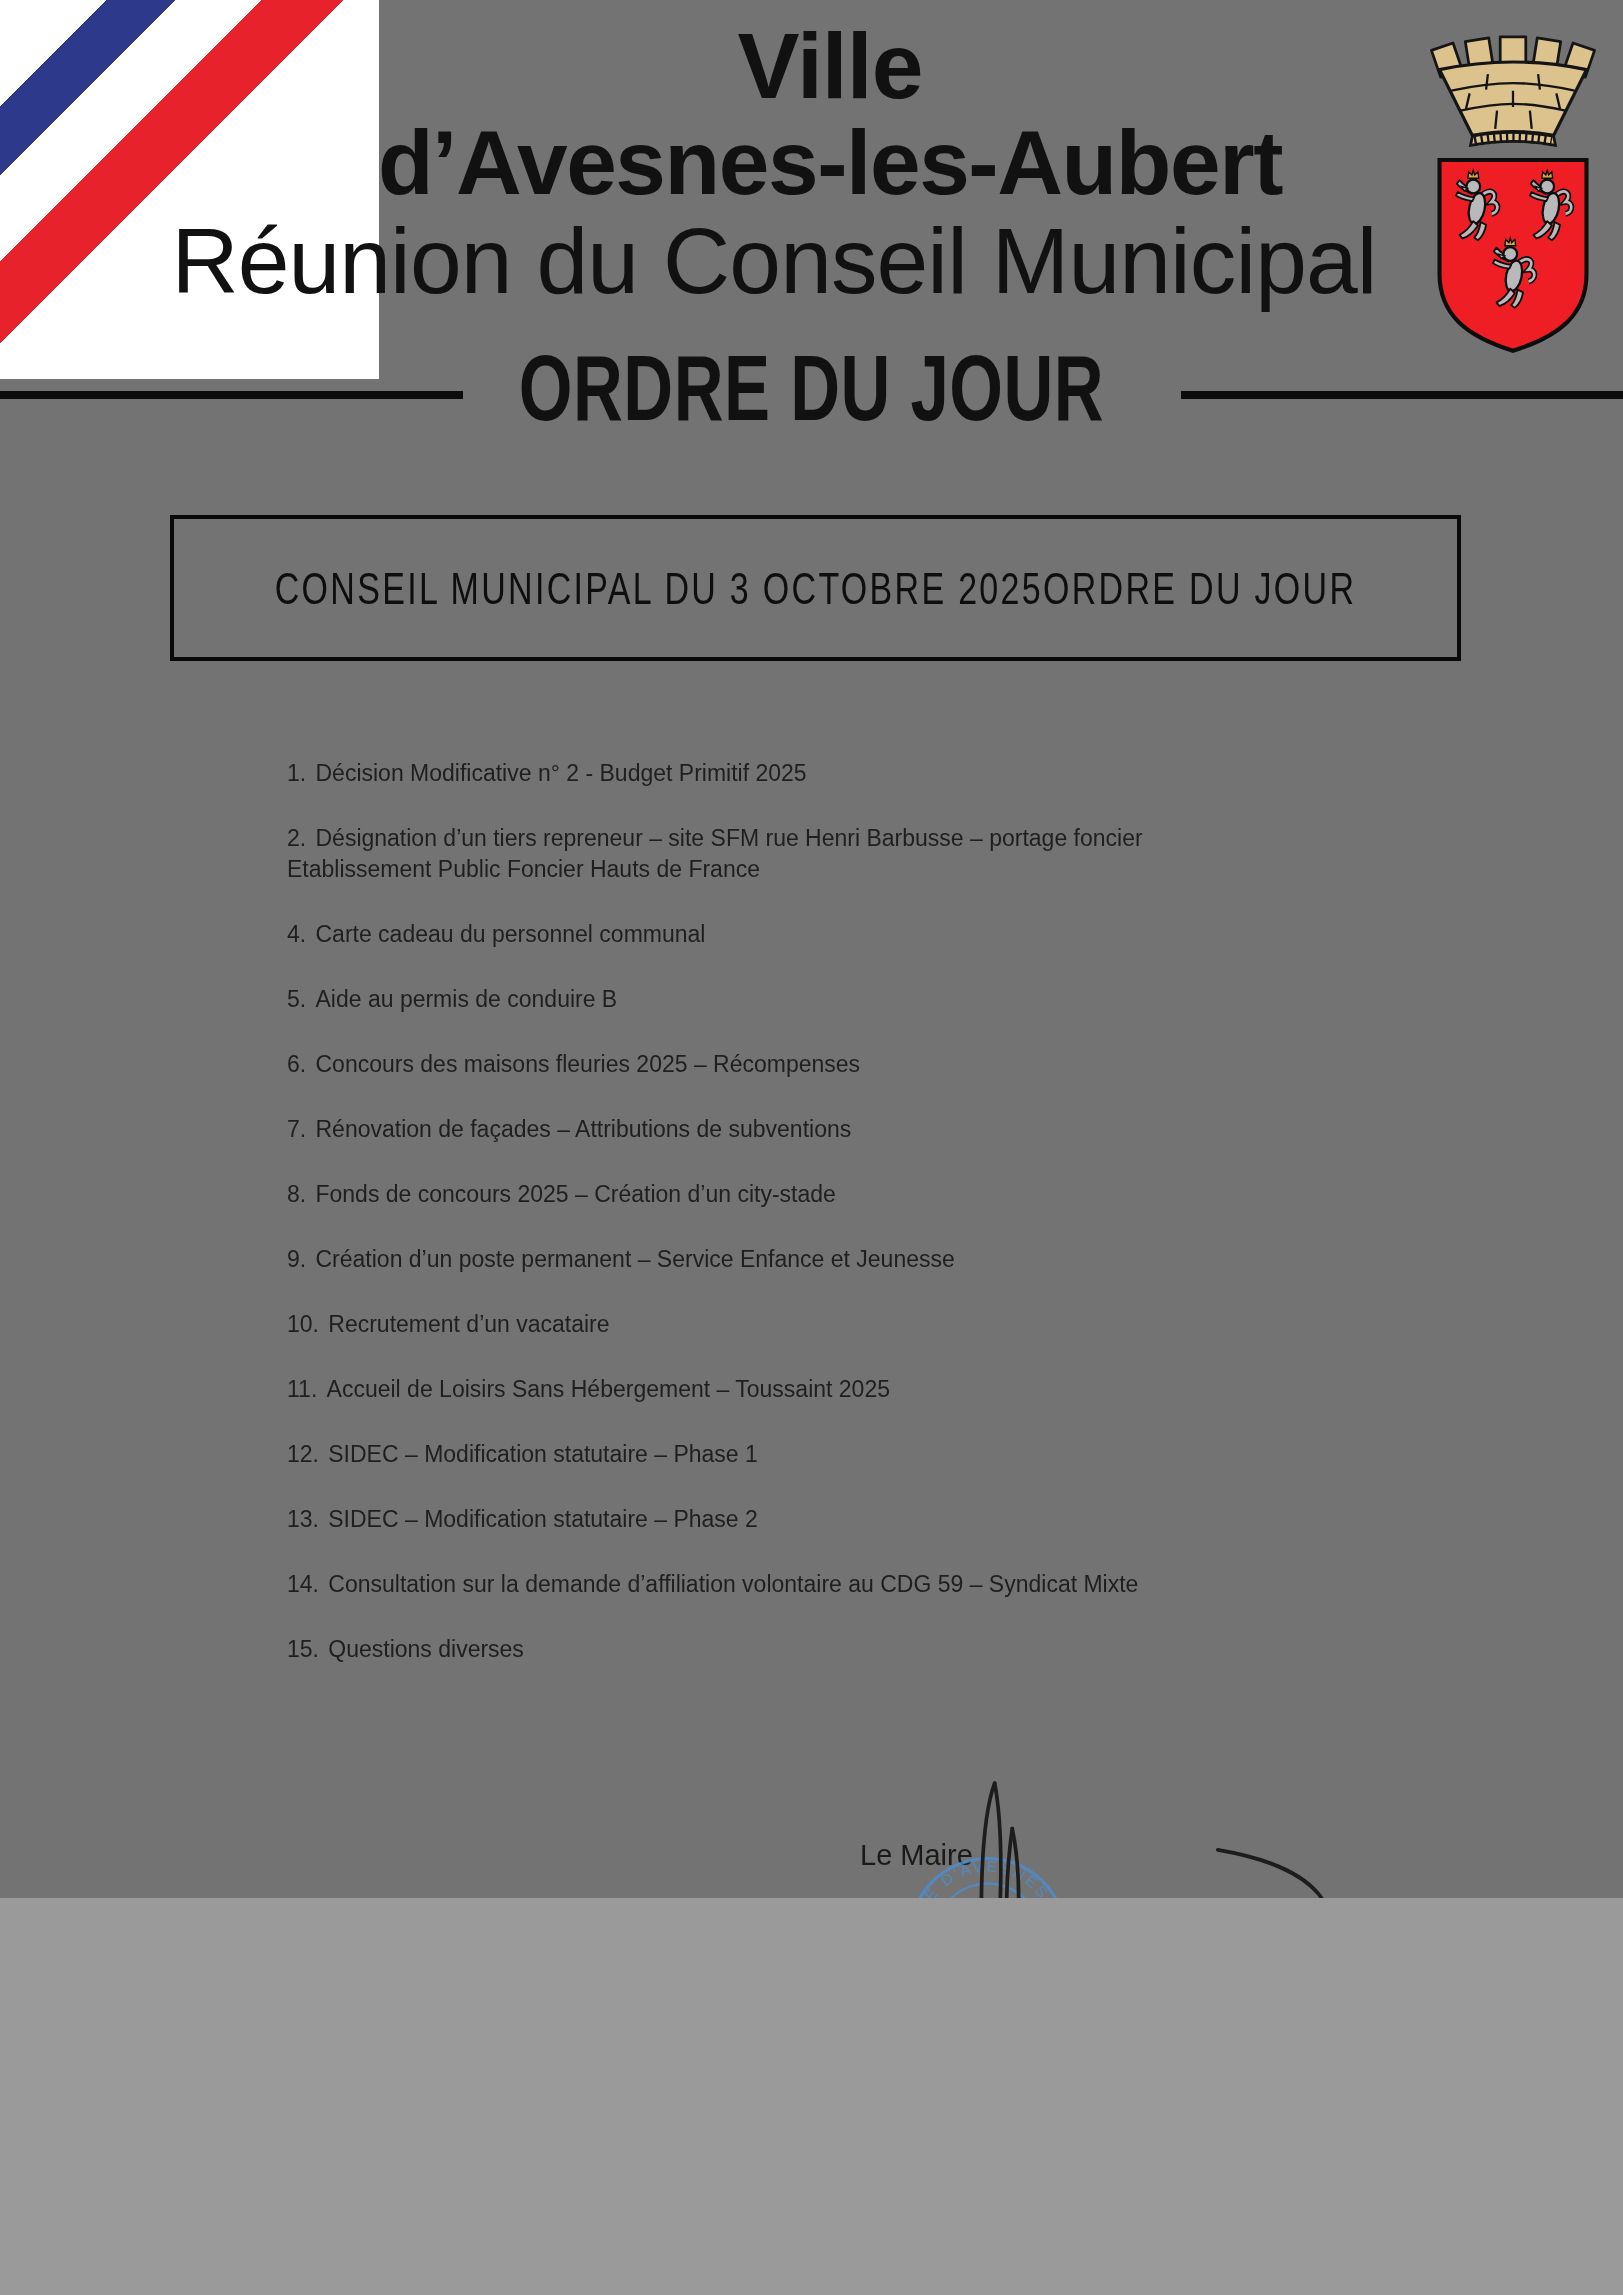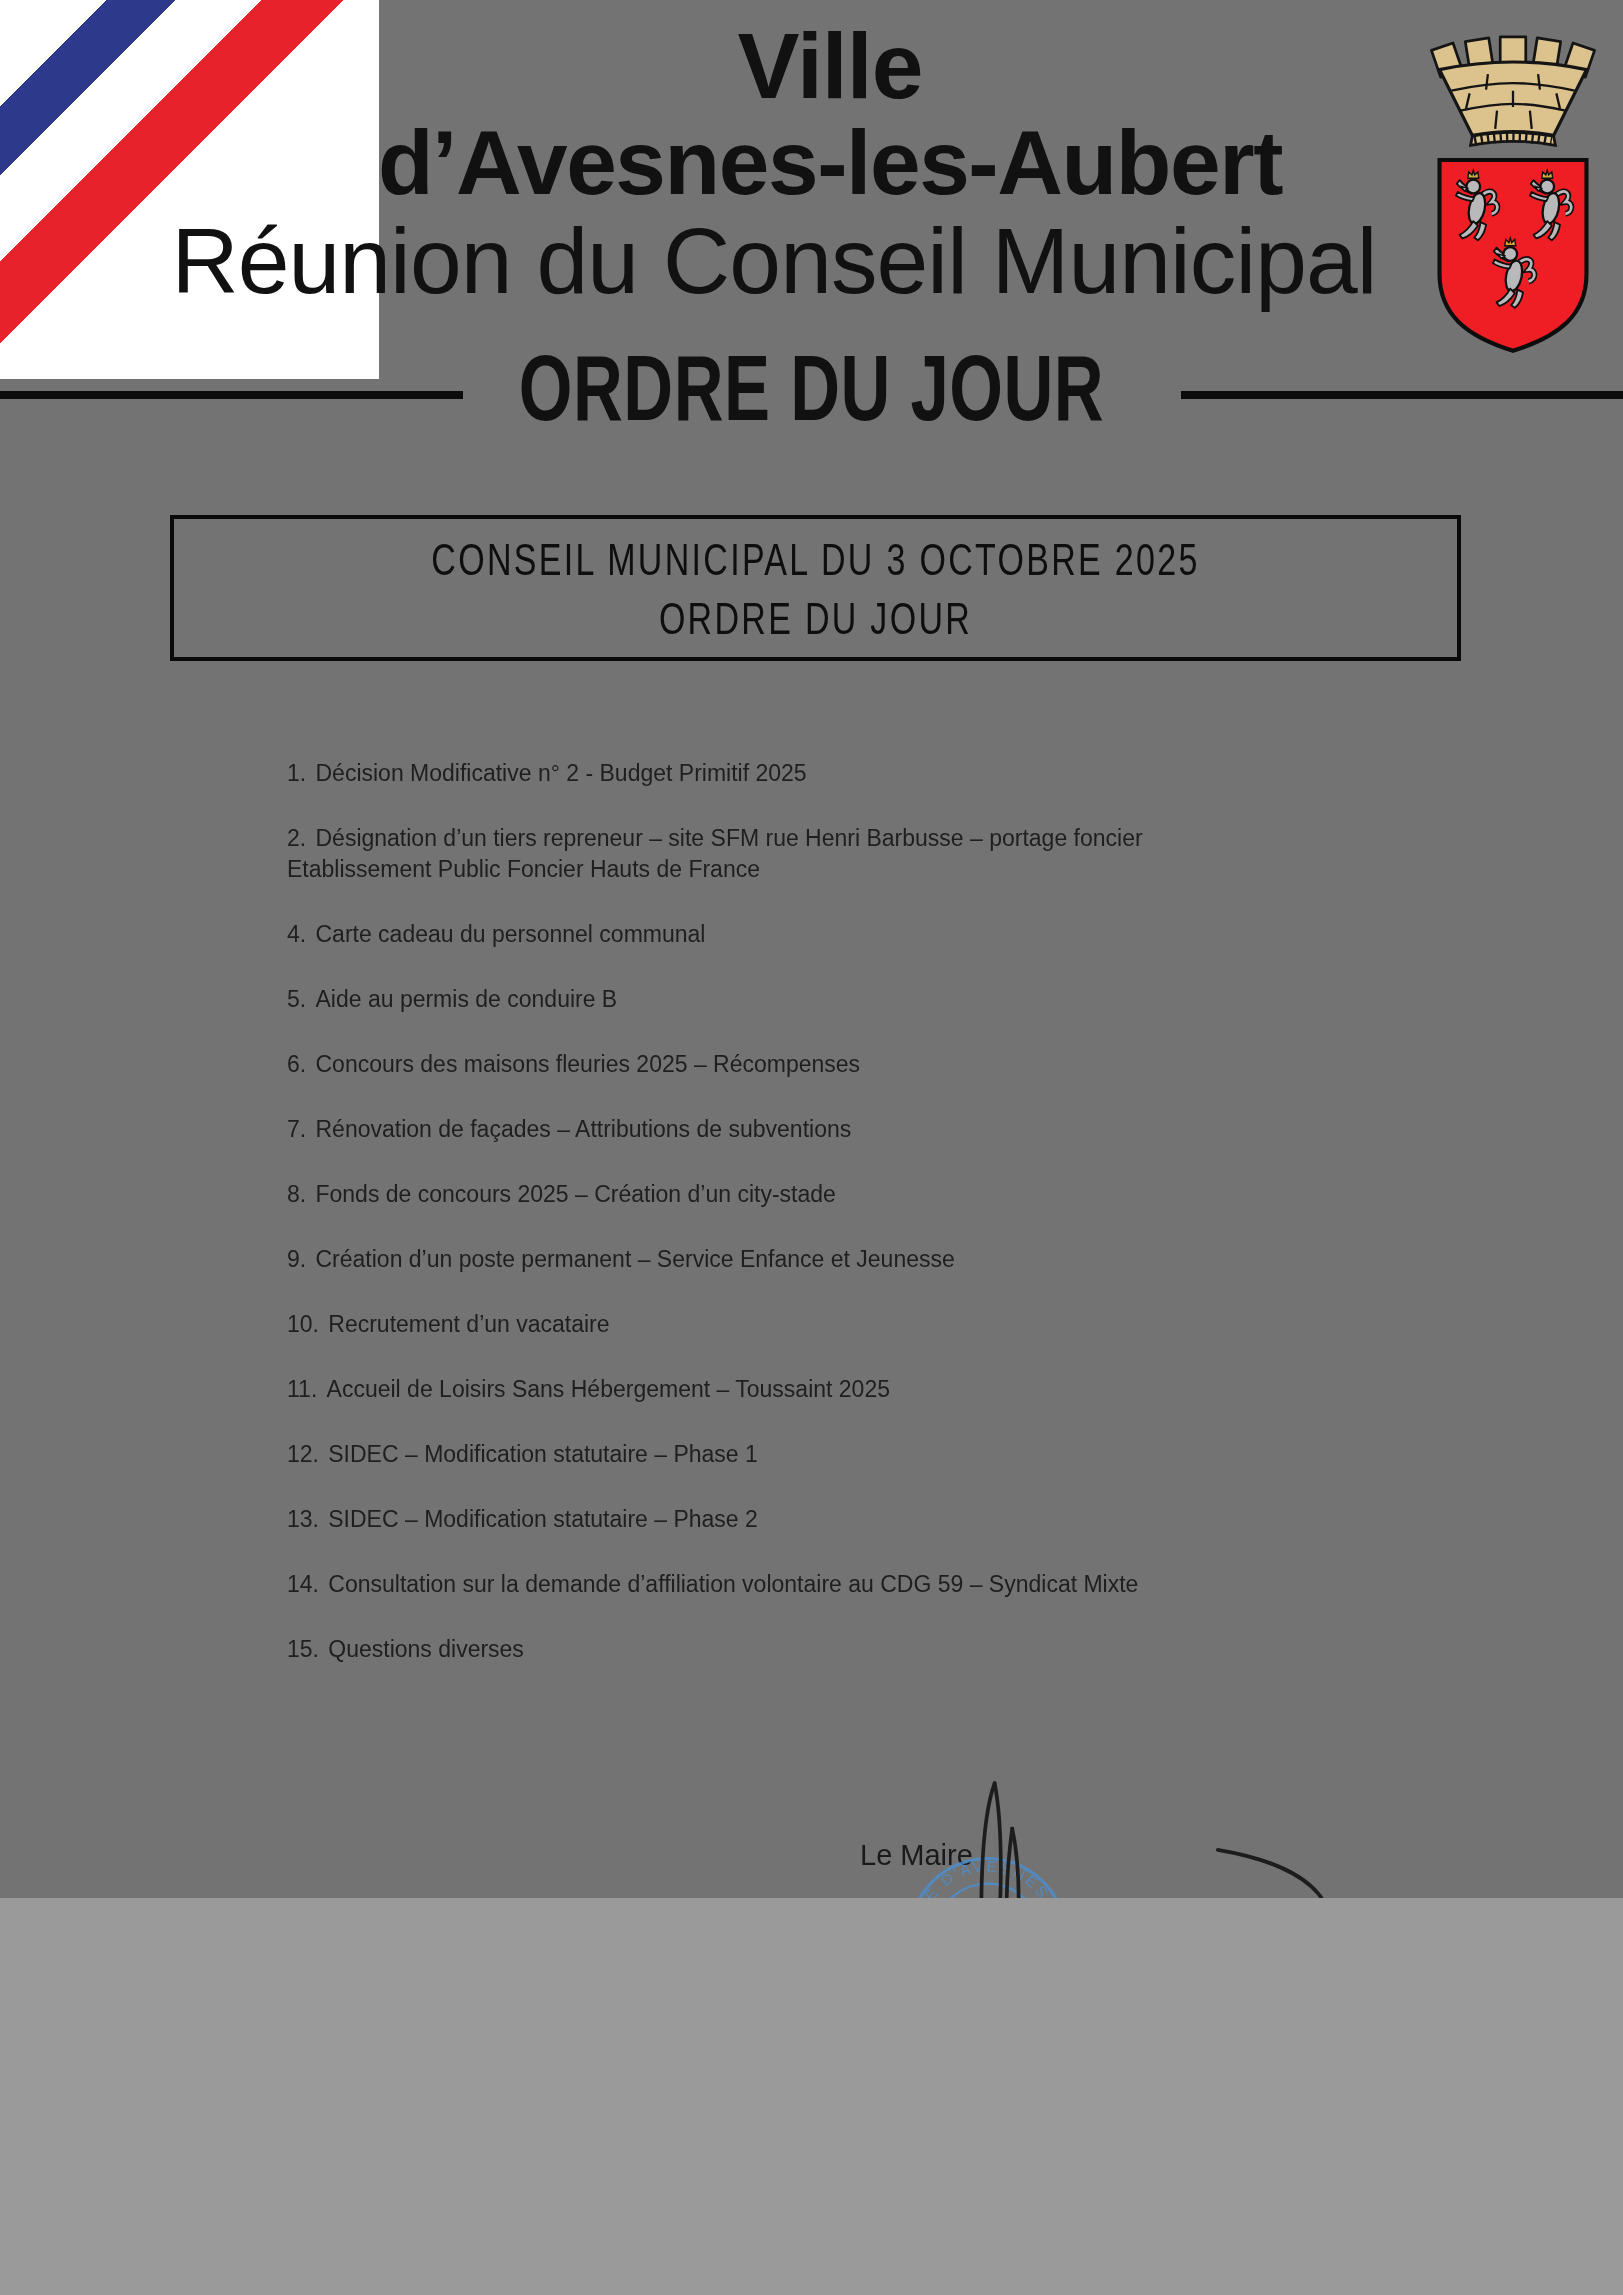--- a/index.html
+++ b/index.html
@@ -22,21 +22,21 @@
   .t3{position:absolute;left:-56px;top:215px;width:100%;font-size:93px;font-weight:normal;line-height:1;letter-spacing:-0.9px;}
 
   .banner{position:absolute;left:0;top:354px;width:1623px;text-align:center;line-height:69px;}
   .banner span{display:inline-block;font-size:69px;font-weight:bold;letter-spacing:0.5px;transform:scaleY(1.35);}
   .bar{position:absolute;top:391px;height:7.9px;background:#0c0c0c;}
   .bar-l{left:0;width:463px;}
   .bar-r{left:1181px;width:442px;}
 
   
   .notice{position:absolute;left:170px;top:515px;width:1291px;height:146px;border:4.2px solid #0a0a0a;
-          box-sizing:border-box;display:flex;flex-direction:column;justify-content:center;align-items:center;row-gap:25px;}
+          box-sizing:border-box;display:flex;flex-direction:row;justify-content:center;align-items:center;row-gap:25px;}
   .nline{font-size:34px;letter-spacing:2.3px;line-height:1;transform:scaleY(1.3);white-space:nowrap;color:#0e0e0e;}
 
   
   .agenda{position:absolute;left:287px;top:758px;width:1138px;color:#1f1f1f;}
   .item{font-size:23px;line-height:31px;margin-bottom:34px;white-space:nowrap;}
   .num{display:inline-block;margin-right:9.3px;}
   .cont{white-space:nowrap;}
   .cont.indent{}
 
   

